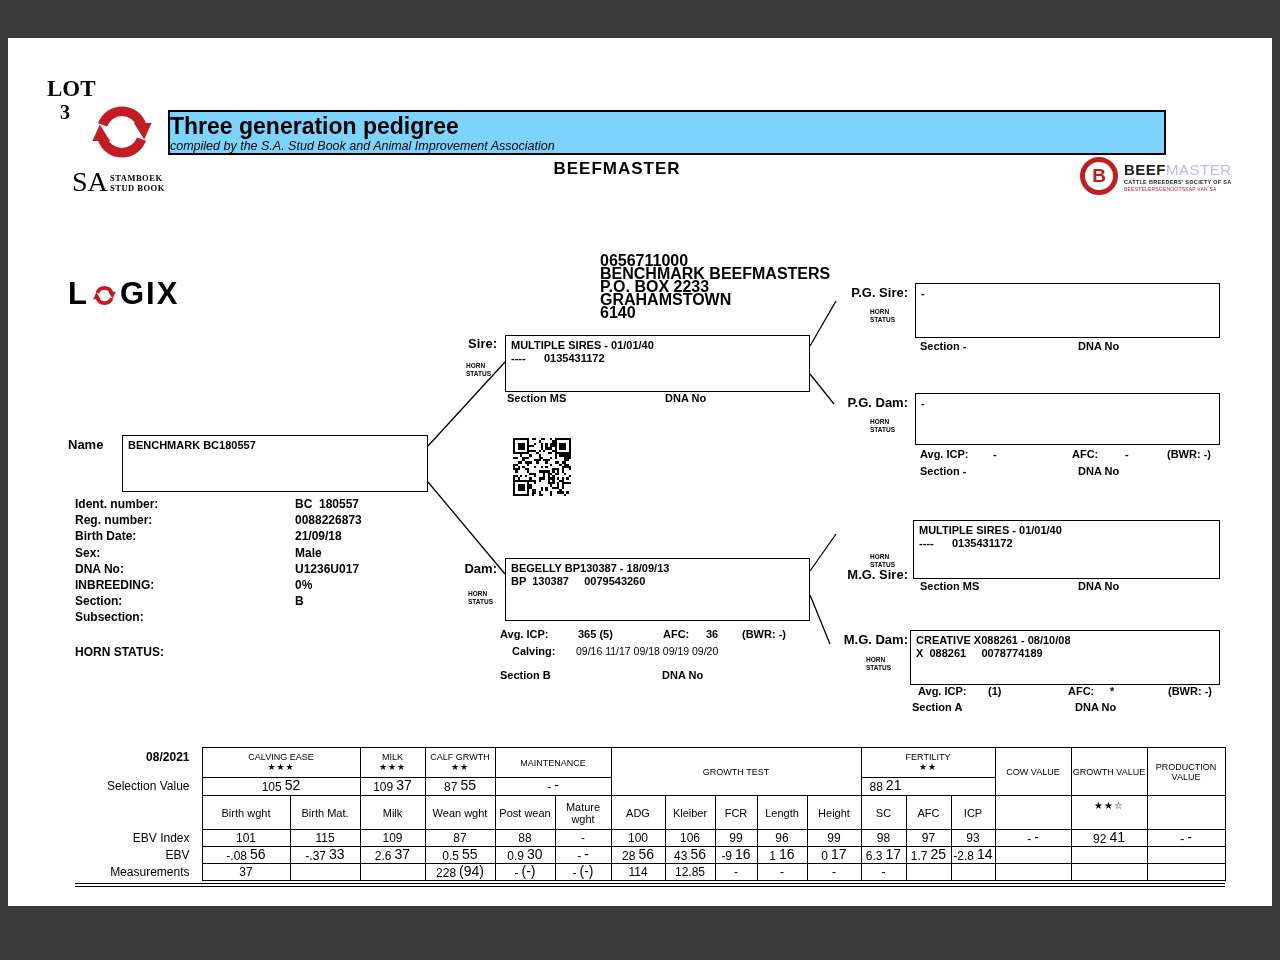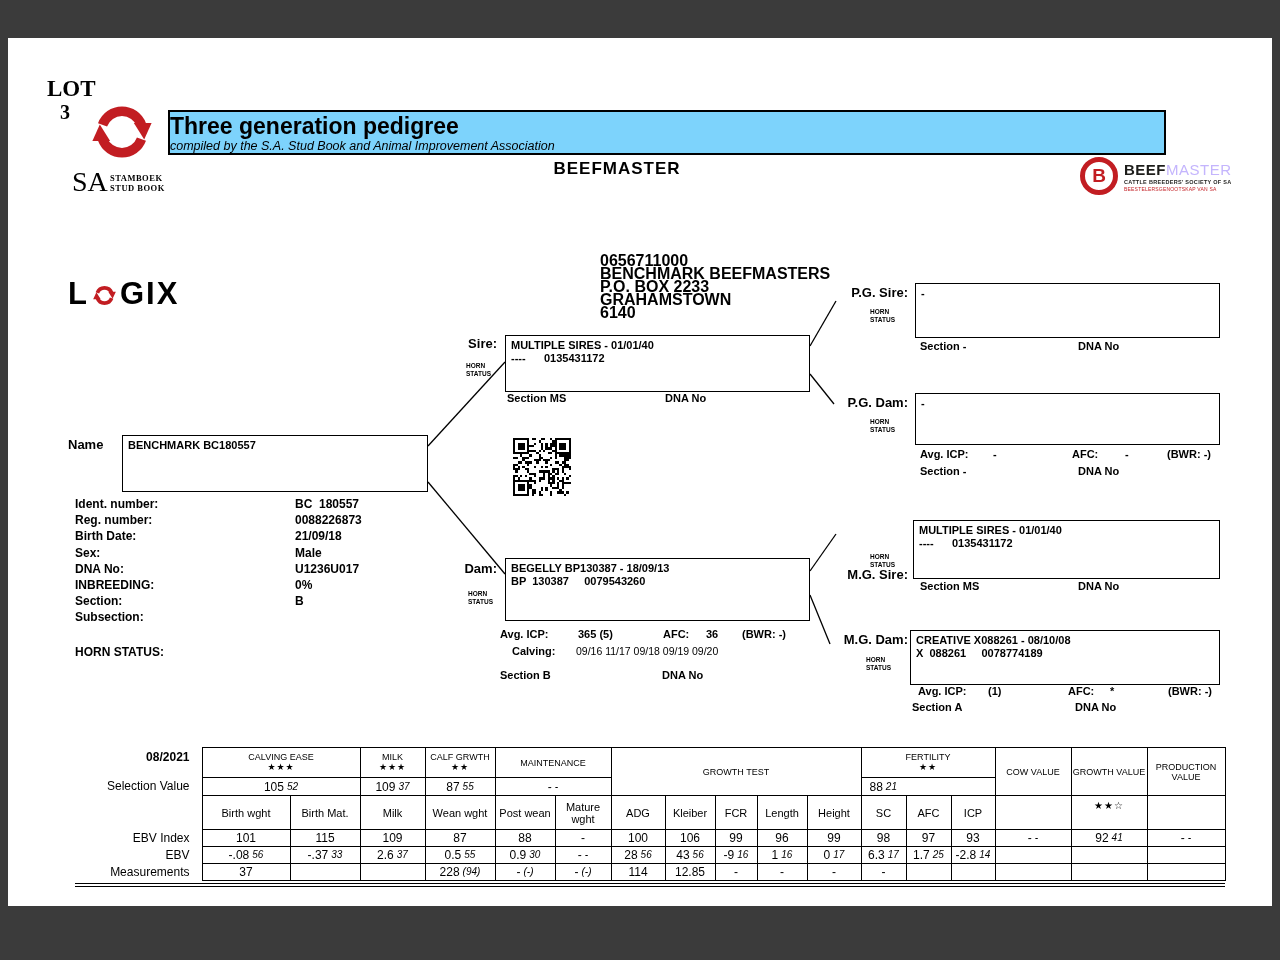--- a/index.html
+++ b/index.html
@@ -58,21 +58,21 @@
   
   .ebv-wrap { position:absolute; left:75px; top:747px; }
   table.ebv { border-collapse:collapse; table-layout:fixed; }
   table.ebv td { border:1px solid #000; text-align:center; padding:0; font-size:12px; line-height:13px; vertical-align:middle; overflow:hidden; }
   table.ebv td.lbl { border:none; text-align:right; padding-right:12px; font-size:12px; background:#fff; }
   table.ebv td.period { font-weight:bold; vertical-align:top; padding-top:3px; }
   table.ebv td.gh { font-size:9px; line-height:10px; }
   table.ebv .stars { font-size:9px; letter-spacing:1px; line-height:11px; }
   table.ebv td.sh { font-size:11px; line-height:12px;text-align:center; }
   table.ebv td.starcell { font-size:10px; letter-spacing:1px; vertical-align:top; padding-top:3px; }
-  table.ebv .acc { font-size:10px; margin-left:3px; vertical-align:1px;font-style:italic; }
+  table.ebv .acc { font-size:14px; margin-left:3px; vertical-align:1px; }
   .bottom-rule { position:absolute; left:75px; top:883px; width:1150px; height:4px; border-top:1px solid #000; border-bottom:1px solid #000; }
 </style>
 </head>
 <body>
 
 <div class="viewport">
   <div class="page"></div>
 
   <div class="lot-label">LOT</div>
   <div class="lot-number">3</div>

